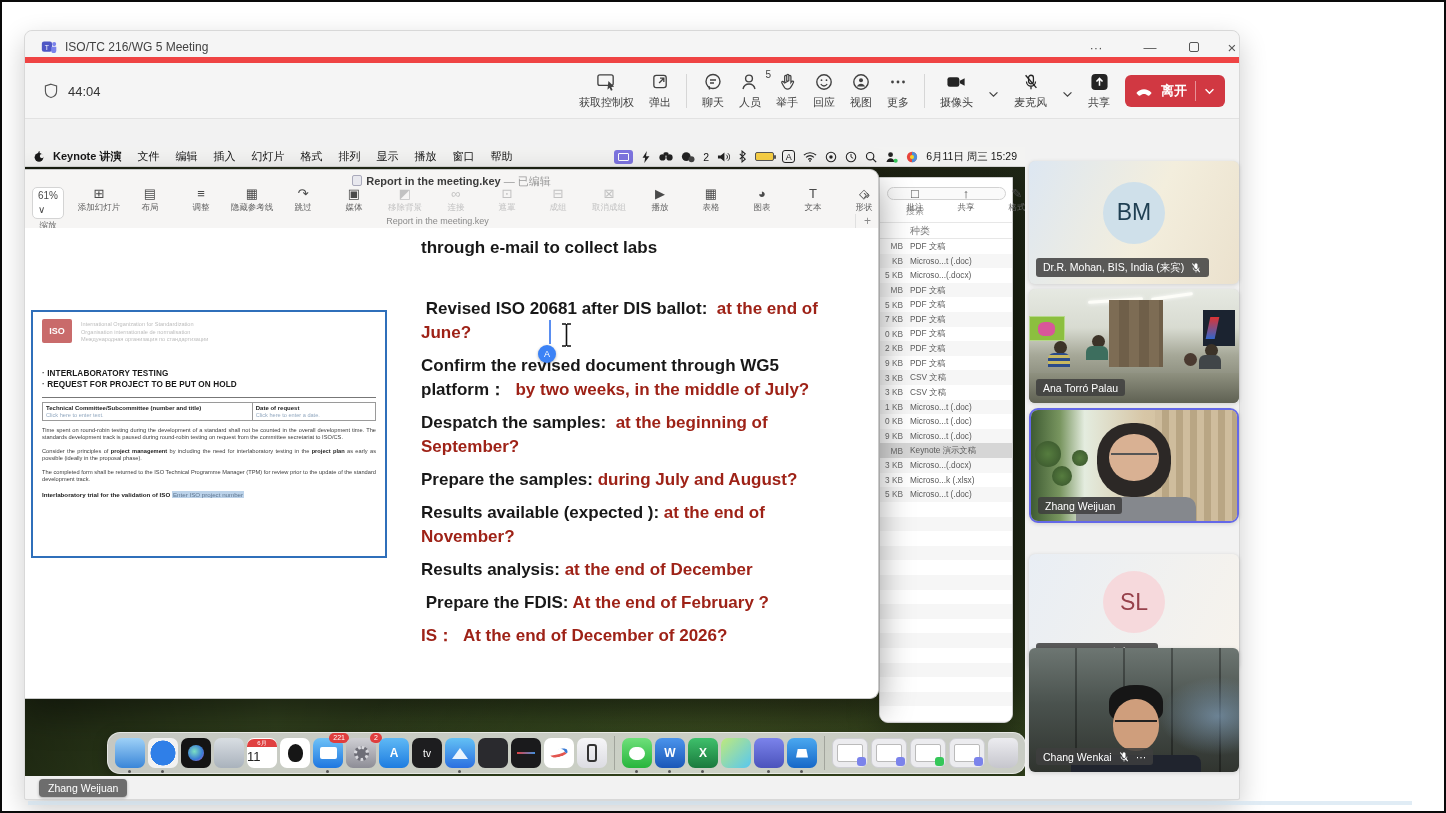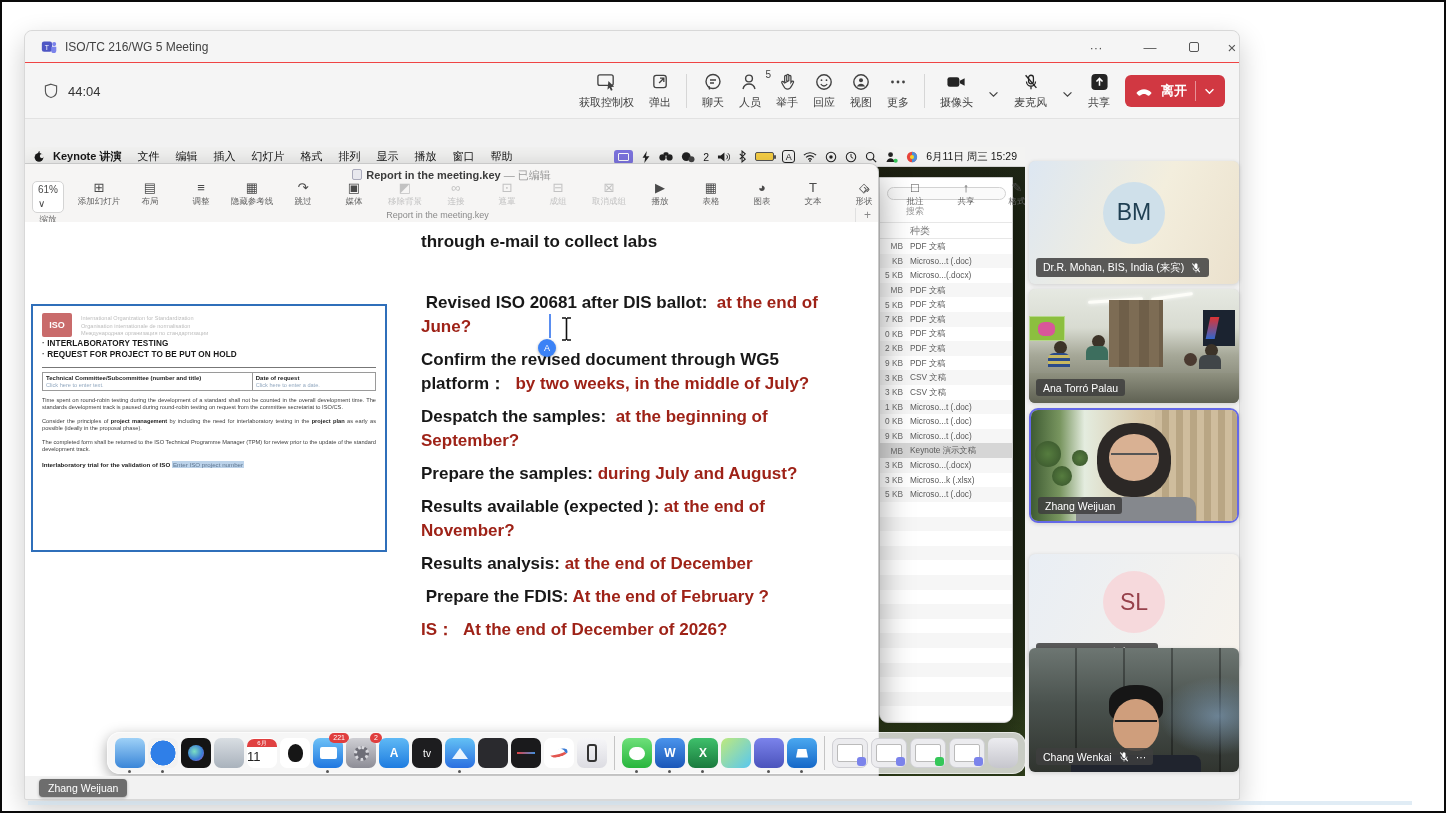--- a/index.html
+++ b/index.html
@@ -3,21 +3,21 @@
 <meta charset="utf-8">
 <style>
 *{margin:0;padding:0;box-sizing:border-box}
 body{width:1446px;height:813px;position:relative;overflow:hidden;background:#fff;
   font-family:"Liberation Sans","DejaVu Sans",sans-serif;color:#222}
 .screen-frame{position:absolute;inset:0;border:2px solid #0a0a0a;pointer-events:none;z-index:90}
 
 
 .tw{position:absolute;left:24px;top:30px;width:1216px;height:770px;background:#f2f2f2;
   border:1px solid #d8d8d8;box-shadow:0 10px 28px rgba(0,0,0,.20);border-radius:8px 8px 2px 2px}
-.tw-titlebar{position:absolute;left:0;top:0;right:0;height:32px;background:#f5f5f5;border-radius:8px 8px 0 0;border-bottom:1px solid #ef4444}
+.tw-titlebar{position:absolute;left:0;top:0;right:0;height:32px;background:#f5f5f5;border-radius:8px 8px 0 0;border-bottom:6px solid #ef4444}
 .tw-title{position:absolute;left:40px;top:9px;font-size:12px;color:#424242}
 .teams-logo{position:absolute;left:16px;top:8px;width:17px;height:17px}
 .wc{position:absolute;top:0;width:30px;height:32px;display:flex;align-items:center;justify-content:center;color:#555;font-size:13px;cursor:default}
 .wc-maxbox{width:10px;height:10px;border:1.2px solid #555;border-radius:2px}
 .tw-toolbar{position:absolute;left:0;top:32px;right:0;height:56px;background:#f5f5f5;border-bottom:1px solid #e2e2e2}
 .timer-wrap{position:absolute;left:18px;top:0;height:56px;display:flex;align-items:center;gap:9px;font-size:13px;color:#333}
 .tb-row{position:absolute;right:14px;top:0;height:56px;display:flex;align-items:center;gap:15px}
 .tbtn{display:flex;flex-direction:column;align-items:center;gap:3px;font-size:11px;color:#424242;cursor:pointer;position:relative}
 .tbtn svg{display:block}
 .tb-sep{width:1px;height:34px;background:#d6d6d6}
@@ -42,21 +42,21 @@
 .batt{width:19px;height:9px;border:1px solid #555;border-radius:2px;background:#f7cf45;position:relative}
 .batt::after{content:"";position:absolute;right:-3px;top:2px;width:2px;height:4px;background:#555;border-radius:1px}
 .wallpaper{position:absolute;left:0;top:20px;width:1000px;height:609px;
   background:
    radial-gradient(60% 30% at 70% 100%, rgba(110,150,60,.45), transparent 70%),
    linear-gradient(90deg, rgba(0,0,0,.45) 0%, rgba(0,0,0,.1) 25%, rgba(0,0,0,.35) 55%, rgba(20,16,8,.55) 78%, rgba(0,0,0,.25) 100%),
    linear-gradient(180deg,#2a331d 0%,#1c2513 35%,#27301a 65%,#3a4d22 100%)}
 .desk-label{position:absolute;color:#fff;font-size:9px;text-shadow:0 1px 2px rgba(0,0,0,.9);white-space:nowrap}
 
 
-.kwin{position:absolute;left:0;top:16px;width:854px;height:632px;background:#f6f5f4;border-radius:0 9px 9px 0;
+.kwin{position:absolute;left:0;top:22px;width:854px;height:530px;background:#f6f5f4;border-radius:0 9px 9px 0;
   box-shadow:0 14px 34px rgba(0,0,0,.38);border:1px solid #c9c9c9;border-left:none}
 .kw-title{position:absolute;left:0;right:0;top:4px;text-align:center;font-size:11px;color:#3c3c3c;font-weight:bold}
 .kw-title .edited{color:#9a9a9a;font-weight:normal}
 .kw-docicon{display:inline-block;width:10px;height:11px;background:#e8e8ee;border:1px solid #aab;border-radius:2px;margin-right:4px;vertical-align:-1px}
 .ktb{position:absolute;left:10px;top:17px;right:26px;height:30px;display:flex;align-items:flex-start;gap:25px}
 .kti{display:flex;flex-direction:column;align-items:center;gap:1px;min-width:26px;cursor:pointer}
 .kti .g{font-size:13px;line-height:14px;color:#4a4a4a}
 .kti .l{font-size:8.5px;color:#636363;white-space:nowrap}
 .kti.dim .g,.kti.dim .l{color:#c2c2c2}
 .kti.zoom .g{font-size:10px;border:1px solid #d4d4d4;border-radius:5px;padding:1px 5px;background:#fff}
@@ -75,21 +75,21 @@
   color:#fff;font-size:9px;display:flex;align-items:center;justify-content:center;box-shadow:0 1px 3px rgba(0,0,0,.3)}
 .ibeam{position:absolute;left:535px;top:95px}
 
 
 .form-page{position:absolute;left:6px;top:82px;width:356px;height:248px;background:#fff;
   border:2px solid #2f6fba;padding:7px 9px;overflow:hidden}
 .iso-logo-row{display:flex;gap:9px;align-items:flex-start}
 .iso-logo{width:30px;height:24px;background:#c96b6b;color:#fff;font-weight:bold;font-size:9px;
   display:flex;align-items:center;justify-content:center;border-radius:2px}
 .iso-org{font-size:5.6px;color:#bdbdbd;line-height:7.5px;padding-top:2px}
-.f-titles{margin-top:0;font-size:8.2px;font-weight:bold;color:#1a1a1a;line-height:11px;letter-spacing:.1px}
+.f-titles{margin-top:24px;font-size:8.2px;font-weight:bold;color:#1a1a1a;line-height:11px;letter-spacing:.1px}
 .f-titles div::before{content:"· ";color:#444}
 .f-hr{border-top:1px solid #777;margin:7px 0 4px}
 .f-table{width:100%;border-collapse:collapse;margin-top:2px}
 .f-table td{border:1px solid #9a9a9a;padding:2px 3px;vertical-align:top}
 .f-th{font-size:6px;font-weight:bold;color:#222;line-height:7px}
 .f-tv{font-size:5.6px;color:#93a9c0}
 .f-p{font-size:5.7px;color:#3d3d3d;line-height:7.6px;text-align:justify;margin-top:6px}
 .f-p b{color:#222}
 .f-last{font-size:6.2px;font-weight:bold;color:#1a1a1a;margin-top:7px}
 .f-hl{background:#bcd3ea;color:#5d7590;font-weight:normal;padding:0 1px}

